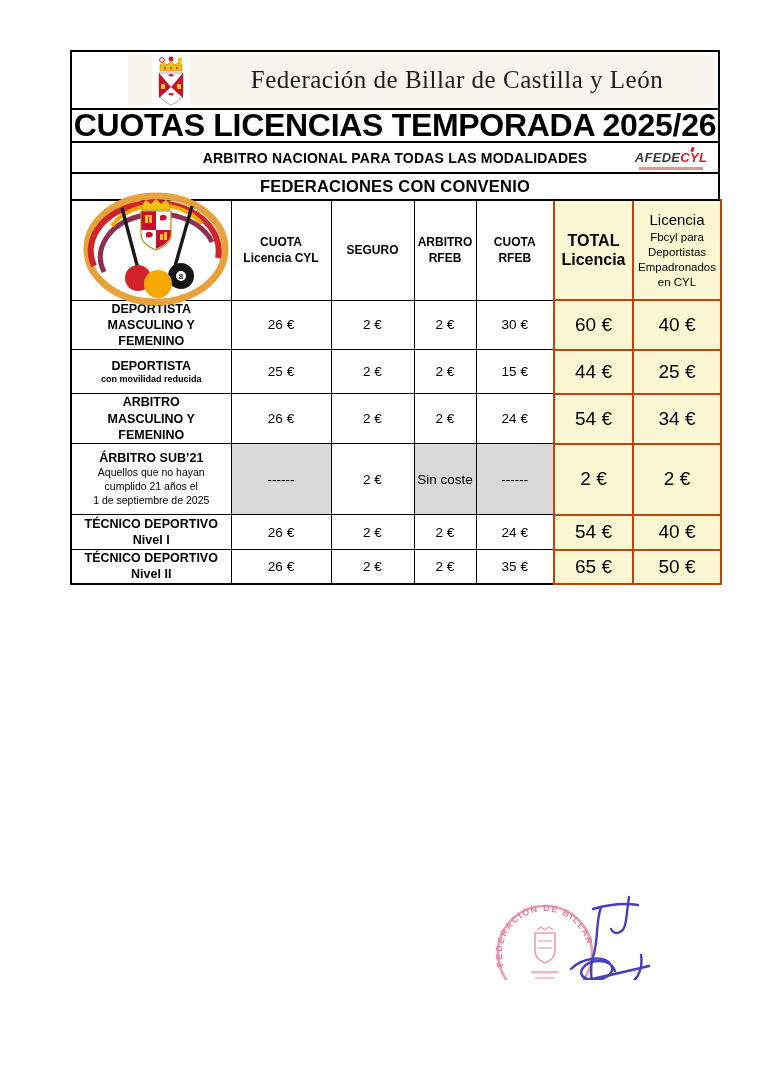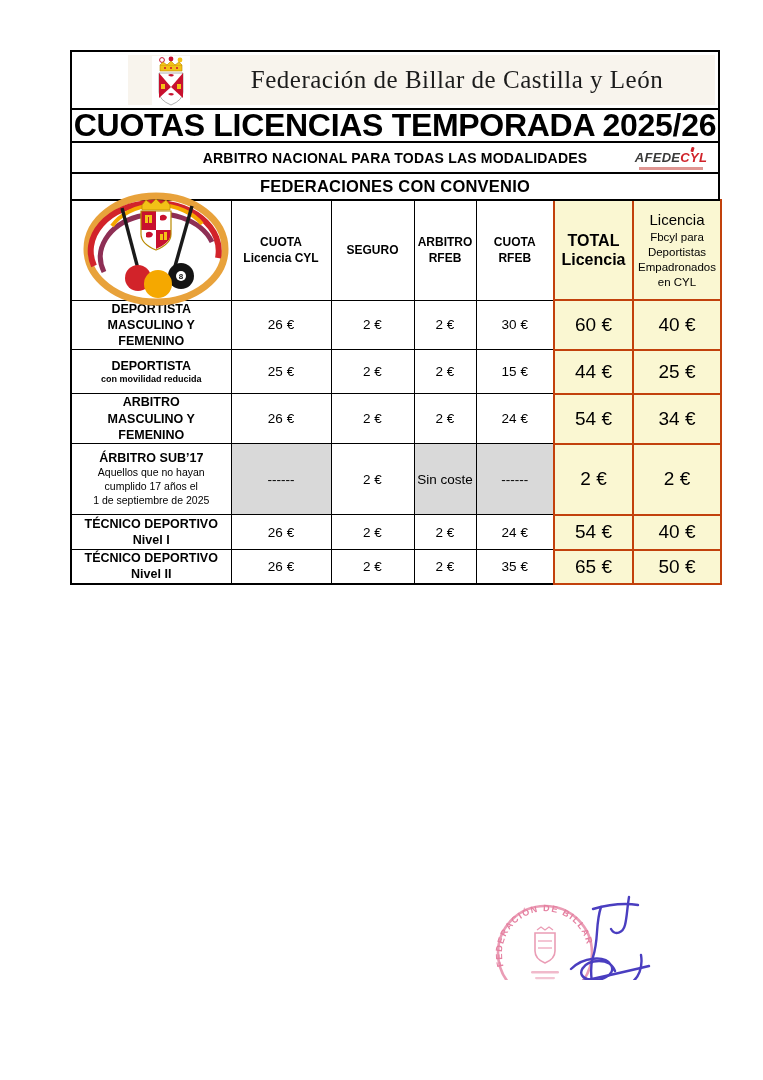--- a/index.html
+++ b/index.html
@@ -165,23 +165,23 @@
             </td>
             <td class="val">26 €</td>
             <td class="val">2 €</td>
             <td class="val">2 €</td>
             <td class="val">24 €</td>
             <td class="yc thick val big">54 €</td>
             <td class="yc thick val big">34 €</td>
           </tr>
           <tr style="height: 71px;">
             <td class="lbl">
-              <div class="t">ÁRBITRO SUB’17</div>
+              <div class="t">ÁRBITRO SUB’21</div>
               <div class="s">Aquellos que no hayan</div>
-              <div class="s">cumplido 17 años el</div>
+              <div class="s">cumplido 21 años el</div>
               <div class="s">1 de septiembre de 2025</div>
             </td>
             <td class="val gray">------</td>
             <td class="val">2 €</td>
             <td class="val gray">Sin coste</td>
             <td class="val gray">------</td>
             <td class="yc thick val big">2 €</td>
             <td class="yc thick val big">2 €</td>
           </tr>
           <tr style="height: 35px;">

